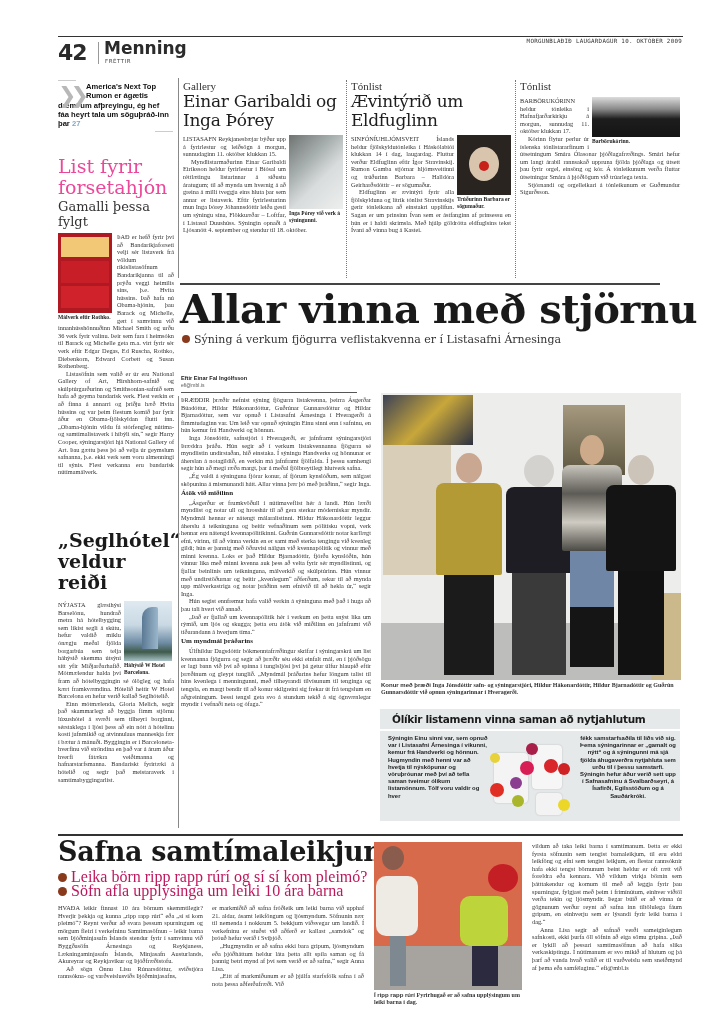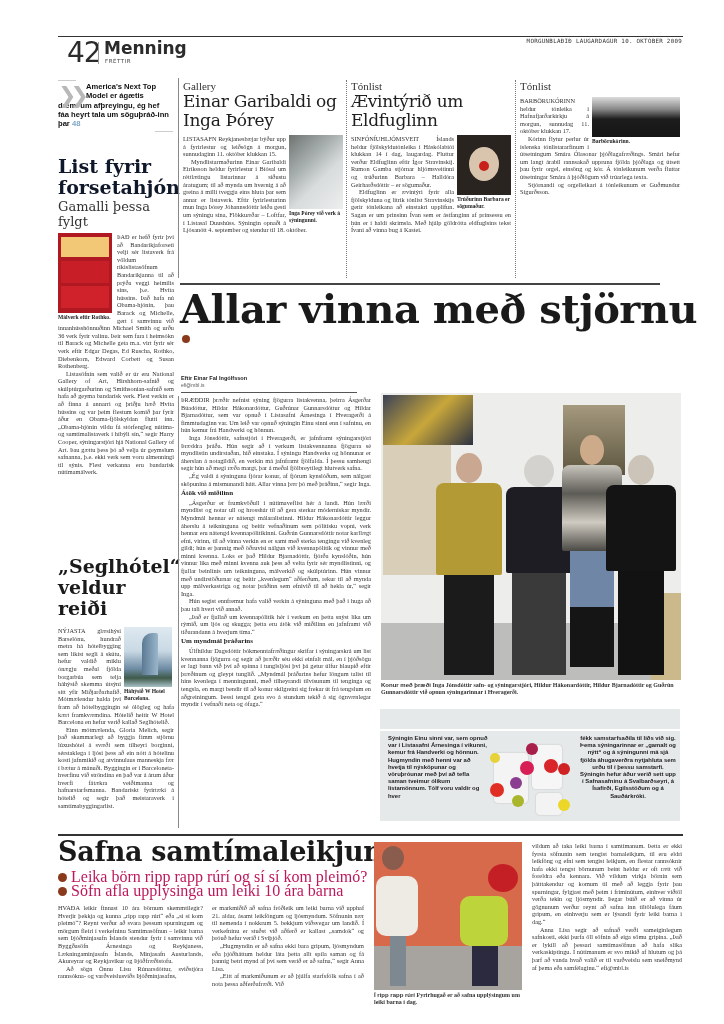--- a/index.html
+++ b/index.html
@@ -8,21 +8,21 @@
   .abs { position: absolute; }
   .serif { font-family: "DejaVu Serif", serif; }
   .sans { font-family: "Liberation Sans", sans-serif; }
   .body-text { font-family: "Liberation Serif", serif; font-size: 6.3px; line-height: 7.6px; color: #333; text-align: justify; }
   .body-text p { text-indent: 8px; }
   .body-text p.first { text-indent: 0; }
   .caption { font-family: "Liberation Serif", serif; font-size: 5.6px; line-height: 6.6px; color: #222; font-weight: bold; }
 
   
   #top-rule { left: 58px; top: 36px; width: 625px; height: 1px; background: #333; }
-  #page-num { left: 67px; top: 39px; font-family: "DejaVu Sans", sans-serif; font-weight: normal; font-size: 28px; line-height: 28px; color: #2b2b2b; letter-spacing: -1px; }
+  #page-num { left: 58px; top: 39px; font-family: "DejaVu Sans", sans-serif; font-weight: bold; font-size: 22px; line-height: 28px; color: #2b2b2b; letter-spacing: -1px; }
   #page-divider { left: 98px; top: 42px; width: 1px; height: 22px; background: #999; }
   #section-title { left: 104px; top: 38px; font-family: "DejaVu Sans", sans-serif; font-weight: bold; font-size: 17px; color: #2b2b2b; line-height: 20px; }
   #section-sub { left: 105px; top: 58px; font-family: "DejaVu Sans", sans-serif; font-size: 5.5px; color: #444; letter-spacing: 0.5px; }
   #masthead { right: 42px; top: 38px; font-family: "DejaVu Sans Mono", monospace; font-size: 5.8px; color: #333; letter-spacing: 0.3px; }
 
   
   #teaser { left: 58px; top: 82px; width: 114px; }
   #teaser .chev { position: absolute; left: 0; top: 4px; font-family: "DejaVu Sans", sans-serif; font-weight: bold; font-size: 22px; color: #b8b8b8; letter-spacing: -6px; line-height: 20px; }
   #teaser .t { font-family: "Liberation Sans", sans-serif; font-weight: bold; font-size: 7.6px; line-height: 9.3px; color: #111; }
   #teaser .t .ind { display: inline-block; width: 28px; }
@@ -62,47 +62,47 @@
 <div class="abs" id="page-divider"></div>
 <div class="abs" id="section-title">Menning</div>
 <div class="abs" id="section-sub">FRÉTTIR</div>
 <div class="abs" id="masthead">MORGUNBLAÐIÐ LAUGARDAGUR 10. OKTÓBER 2009</div>
 
 <div class="abs teaser-rule" style="left:58px;top:80px;width:18px;"></div>
 <div class="abs" id="teaser">
   <span class="chev">❯❯</span>
   <div class="t">
     <span class="ind"></span><span>America's Next Top</span><br>
-    <span class="ind"></span><span>Model er ágætis</span><br>
+    <span class="ind"></span><span>Rumon er ágætis</span><br>
     <span>dæmi um afþreyingu, ég hef fáa heyrt tala um söguþráð-inn þar</span>
-    <span class="pg">48</span>
+    <span class="pg">27</span>
   </div>
 </div>
 <div class="abs teaser-rule" style="left:155px;top:131px;width:18px;"></div>
 
 <div class="abs" style="left:58px;top:156px;width:116px;">
-  <div class="serif" style="font-weight:bold;font-size:19px;line-height:21px;color:#0f172a;">List fyrir forsetahjón</div>
+  <div class="serif" style="font-weight:normal;font-size:19px;line-height:21px;color:#ec4899;">List fyrir forsetahjón</div>
   <div class="serif" style="font-size:13px;line-height:15px;color:#333;margin-top:1px;">Gamalli þessa fylgt</div>
   <div style="position:relative;margin-top:4px;">
     <div style="float:left;width:56px;margin-right:3px;">
       <div style="width:54px;height:80px;background:#b01822;padding:4px 3px;">
         <div style="height:20px;background:#f2c877;margin-bottom:4px;"></div>
         <div style="height:22px;background:#c81e28;margin-bottom:3px;"></div>
         <div style="height:22px;background:#d0222a;"></div>
       </div>
       <div class="caption" style="margin-top:1px;">Málverk eftir Rothko.</div>
     </div>
     <div class="body-text">
       <p class="first">ÞAÐ er hefð fyrir því að Bandaríkjaforseti velji sér listaverk frá völdum ríkislistasöfnum Bandaríkjanna til að prýða veggi heimilis síns, þ.e. Hvíta hússins. Það hafa nú Obama-hjónin, þau Barack og Michelle, gert í samvinnu við innanhússhönnuðinn Michael Smith og urðu 36 verk fyrir valinu. Þeir sem fara í heimsókn til Barack og Michelle geta m.a. virt fyrir sér verk eftir Edgar Degas, Ed Ruscha, Rothko, Diebenkorn, Edward Corbett og Susan Rothenberg.</p>
       <p>Listasöfnin sem valið er úr eru National Gallery of Art, Hirshhorn-safnið og skúlptúrgarðurinn og Smithsonian-safnið sem hafa að geyma bandarísk verk. Flest verkin er að finna á annarri og þriðju hæð Hvíta hússins og var þeim flestum komið þar fyrir áður en Obama-fjölskyldan flutti inn. „Obama-hjónin vildu fá stórfengleg nútíma- og samtímalistaverk í híbýli sín,“ segir Harry Cooper, sýningarstjóri hjá National Gallery of Art. Þau gættu þess þó að velja úr geymslum safnanna, þ.e. ekki verk sem voru almenningi til sýnis. Flest verkanna eru bandarísk nútímamálverk.</p>
     </div>
   </div>
 </div>
 
-<div class="abs" style="left:58px;top:556px;width:116px;">
+<div class="abs" style="left:58px;top:530px;width:116px;">
   <div class="serif" style="font-weight:bold;font-size:19px;line-height:21px;color:#1a1a1a;">„Seglhótel“ veldur reiði</div>
   <div style="margin-top:8px;">
     <div style="float:right;width:50px;margin-left:3px;">
       <div style="width:48px;height:60px;background:linear-gradient(180deg,#dfe9f0 0%,#c9d9e4 40%,#6d8ba3 70%,#3f5a4a 85%,#a9c2c8 100%);position:relative;">
         <div style="position:absolute;left:18px;top:6px;width:16px;height:42px;background:linear-gradient(90deg,#5b7993,#9ab6cc);border-radius:10px 2px 0 0;"></div>
       </div>
       <div class="caption" style="margin-top:1px;">Háhýsið W Hotel Barcelona.</div>
     </div>
     <div class="body-text">
       <p class="first">NÝJASTA glæsihýsi Barselónu, hundrað metra há hótelbygging sem líkist segli á skútu, hefur valdið miklu ónægju meðal fjölda borgarbúa sem telja háhýsið skemma útsýni sitt yfir Miðjarðarhafið. Mótmælendur halda því fram að hótelbyggingin sé ólögleg og hafa kært framkvæmdina. Hótelið heitir W Hotel Barcelona en hefur verið kallað Seglhótelið.</p>
@@ -161,21 +161,21 @@
       <p class="first">BARBÖRUKÓRINN heldur tónleika í Hafnafjarðarkirkju á morgun, sunnudag 11. október klukkan 17.</p>
       <p>Kórinn flytur perlur úr íslenska tónlistararfinum í útsetningum Smára Ólasonar þjóðlagafræðings. Smári hefur um langt árabil rannsakað uppruna fjölda þjóðlaga og útsett þau fyrir orgel, einsöng og kór. Á tónleikunum verða fluttar útsetningar Smára á þjóðlögum við trúarlega texta.</p>
       <p>Stjórnandi og orgelleikari á tónleikunum er Guðmundur Sigurðsson.</p>
     </div>
   </div>
 </div>
 
 <div class="abs" id="main-rule"></div>
 <div class="abs" id="main-head">Allar vinna með stjörnu</div>
 <div class="abs" style="left:182px;top:334px;width:480px;">
-  <div class="bullet-line"><span class="dot"></span></div>
+  <div class="bullet-line"><span class="dot"></span><span>Sýning á verkum fjögurra veflistakvenna er í Listasafni Árnesinga</span></div>
 </div>
 <div class="abs byline" style="left:181px;top:375px;">Eftir Einar Fal Ingólfsson</div>
 <div class="abs byline-mail" style="left:181px;top:382px;">efi@mbl.is</div>
 <div class="abs" style="left:181px;top:392px;width:176px;height:1px;background:#555;"></div>
 
 <div class="abs body-text" style="left:181px;top:396px;width:190px;">
   <p class="first">ÞRÆÐDIR þræðir nefnist sýning fjögurra listakvenna, þeirra Ásgerðar Búadóttur, Hildar Hákonardóttur, Guðrúnar Gunnarsdóttur og Hildar Bjarnadóttur, sem var opnuð í Listasafni Árnesinga í Hveragerði á fimmtudaginn var. Um leið var opnuð sýningin Einu sinni enn í safninu, en hún kemur frá Handverki og hönnun.</p>
   <p>Inga Jónsdóttir, safnstjóri í Hveragerði, er jafnframt sýningarstjóri Þræddra þráða. Hún segir að í verkum listakvennanna fjögurra sé myndlistin undirstaðan, hið einstaka. Í sýningu Handverks og hönnunar er áherslan á notagildið, en verkin má jafnframt fjölfalda. Í þessu samhengi segir hún að megi ræða margt, þar á meðal fjölbreytilegt hlutverk safna.</p>
   <p>„Ég valdi á sýninguna fjórar konur, af fjórum kynslóðum, sem nálgast sköpunina á mismunandi hátt. Allar vinna þær þó með þráðinn,“ segir Inga.</p>
   <div class="subhead">Átök við miðilinn</div>
@@ -214,20 +214,21 @@
     <div style="margin:0 auto;width:70px;height:86px;background:#141414;border-radius:8px 8px 2px 2px;"></div>
     <div style="margin:0 auto;width:46px;height:104px;background:#121212;"></div>
   </div>
 </div>
 <div class="abs" style="left:381px;top:682px;width:300px;font-family:'Liberation Serif',serif;font-size:6px;line-height:7.4px;color:#333;">
   <b class="sans" style="font-size:6px;">Konur með þræði</b>
   <b>Inga Jónsdóttir safn- og sýningarstjóri, Hildur Hákonardóttir, Hildur Bjarnadóttir og Guðrún Gunnarsdóttir við opnun sýningarinnar í Hveragerði.</b>
 </div>
 
 <div class="abs" id="box">
+  <div class="abs" id="box-title">Ólíkir listamenn vinna saman að nytjahlutum</div>
   <div class="abs" id="box-rule"></div>
   <div class="abs box-text" style="left:8px;top:26px;width:100px;">Sýningin Einu sinni var, sem opnuð var í Listasafni Árnesinga í vikunni, kemur frá Handverki og hönnun. Hugmyndin með henni var að hvetja til nýsköpunar og vöruþróunar með því að tefla saman tveimur ólíkum listamönnum. Tólf voru valdir og hver</div>
   <div class="abs" style="left:106px;top:34px;width:96px;height:76px;">
     <div style="position:absolute;left:8px;top:10px;width:34px;height:50px;background:#f4f4f4;border-radius:4px;box-shadow:0 0 2px #bbb;"></div>
     <div style="position:absolute;left:46px;top:2px;width:30px;height:44px;background:#f6f6f6;border-radius:4px;box-shadow:0 0 2px #bbb;"></div>
     <div style="position:absolute;left:50px;top:50px;width:26px;height:22px;background:#f3f3f3;border-radius:4px;box-shadow:0 0 2px #bbb;"></div>
     <div style="position:absolute;left:4px;top:10px;width:10px;height:10px;border-radius:50%;background:#e7d23a;"></div>
     <div style="position:absolute;left:40px;top:0px;width:12px;height:12px;border-radius:50%;background:#a8204a;"></div>
     <div style="position:absolute;left:34px;top:18px;width:14px;height:14px;border-radius:50%;background:#d71f55;"></div>
     <div style="position:absolute;left:58px;top:16px;width:14px;height:14px;border-radius:50%;background:#d8262a;"></div>

